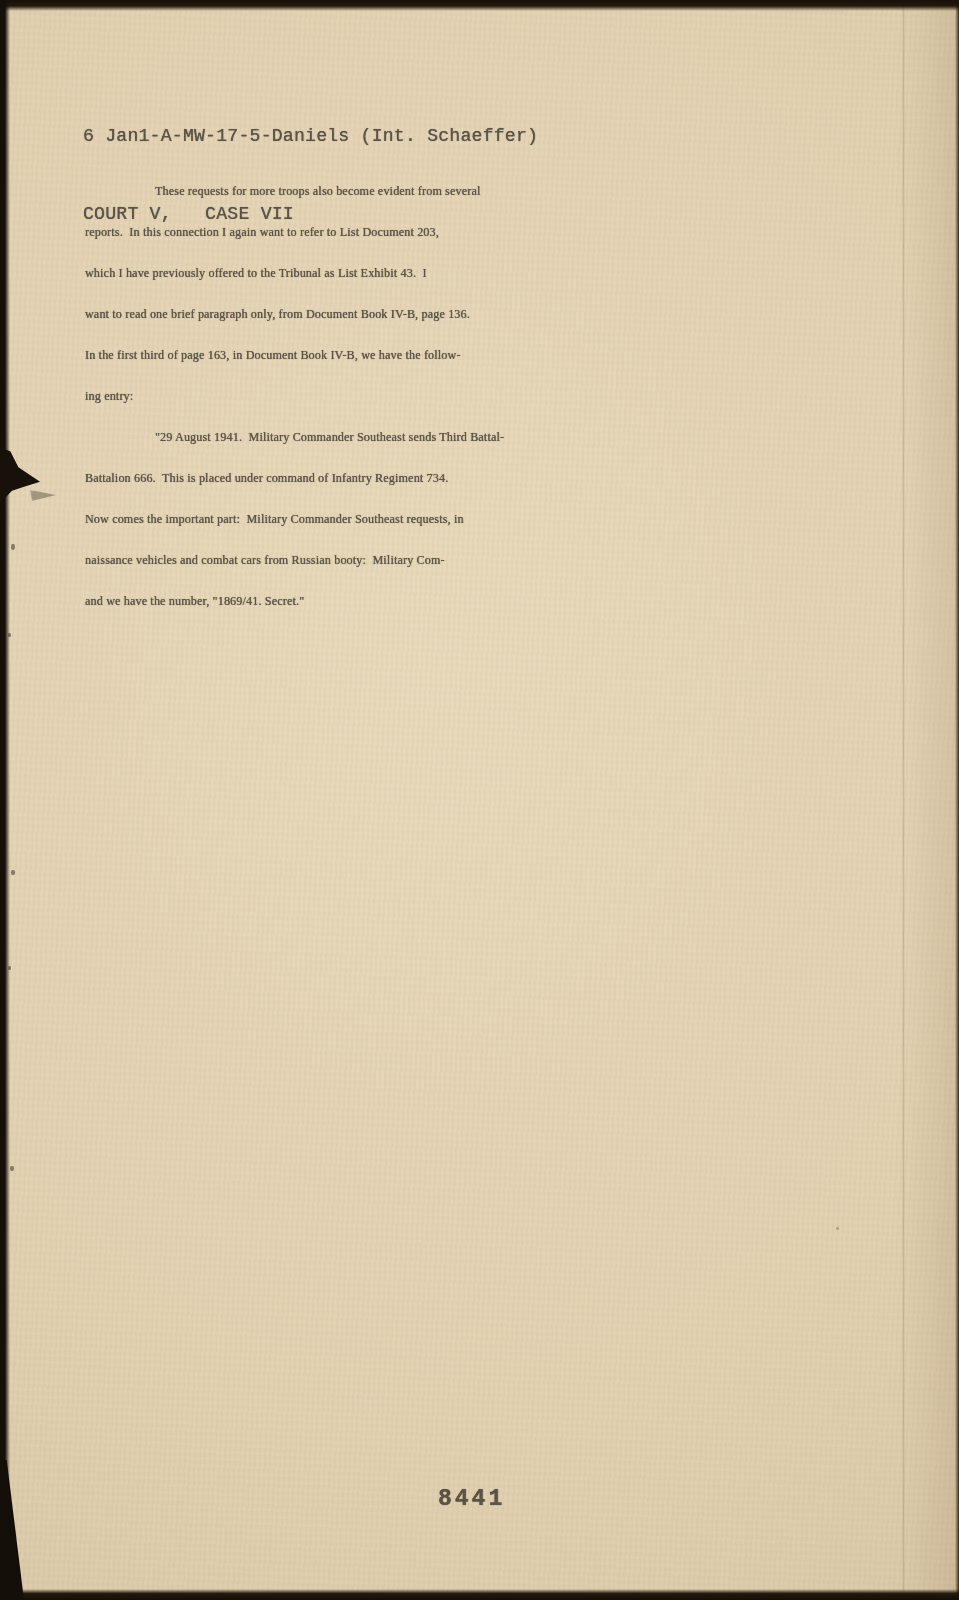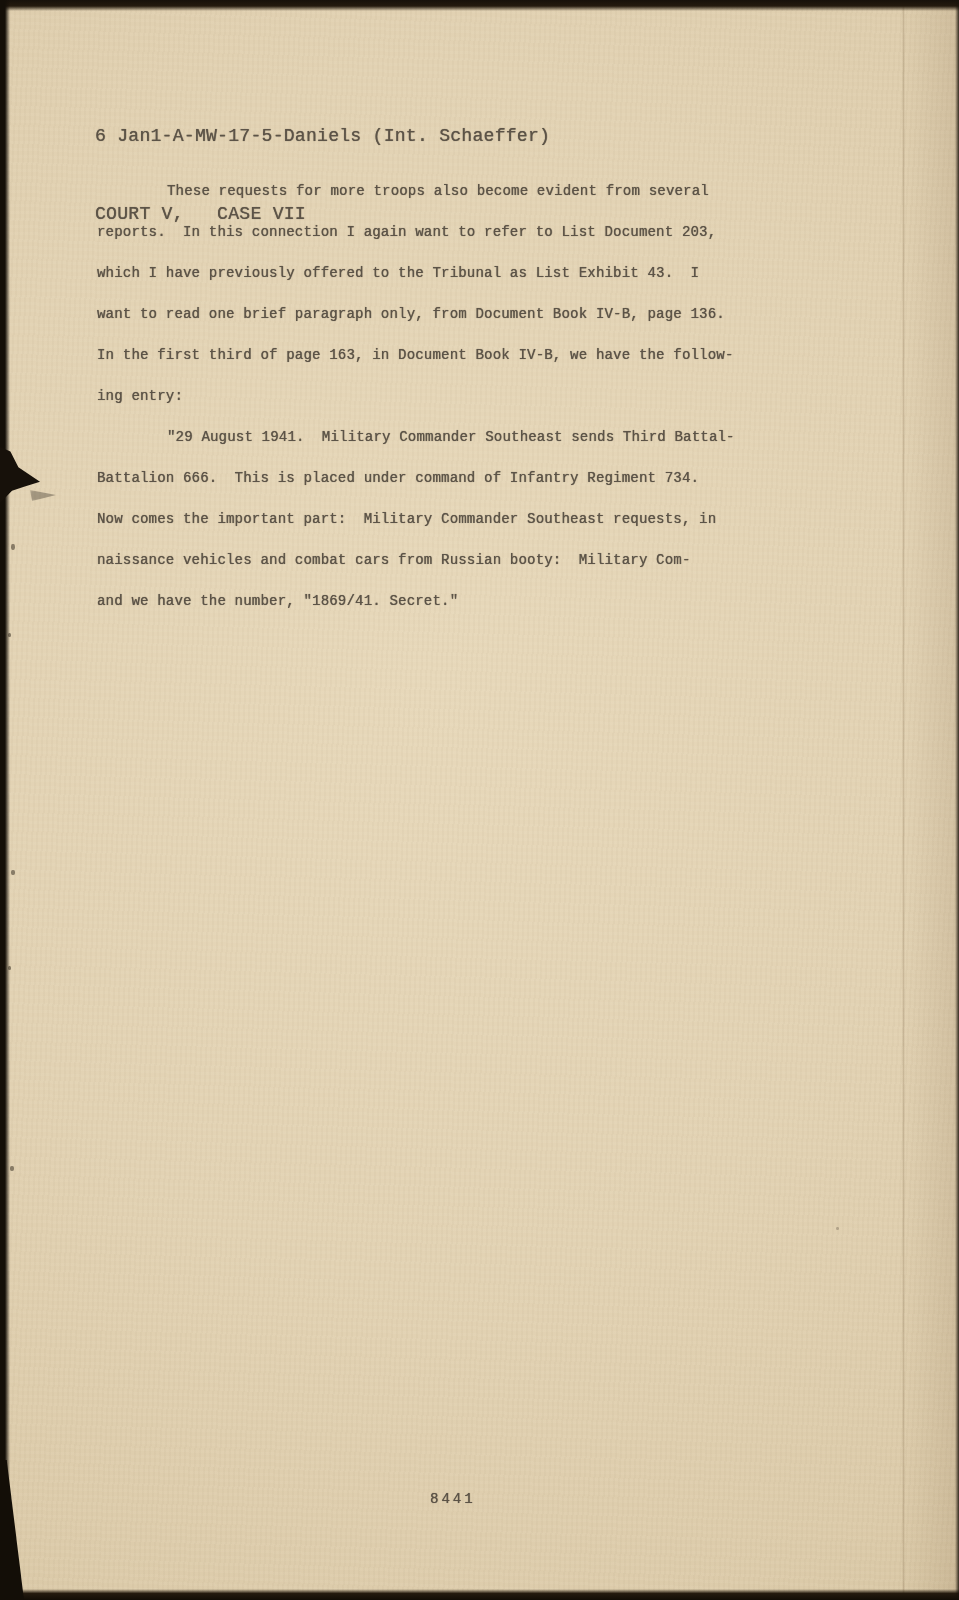--- a/index.html
+++ b/index.html
@@ -76,41 +76,41 @@
     filter: blur(1px);
   }
   .speck {
     position: absolute; background: rgba(62,52,40,0.55); border-radius: 40%;
   }
   
   .typewriter {
     color: #4e463c;
     text-shadow: 0 0 0.9px rgba(78,70,58,0.85), 0.5px 0.4px 0.5px rgba(78,70,58,0.35);
     opacity: 0.9;
-    margin-left: 12px;
   }
   .doc-header {
     position: absolute; left: 83px; top: 71px;
     font-size: 18px; line-height: 26px;
     white-space: pre; letter-spacing: 0.3px;
   }
   .body-lines {
     position: absolute; left: 85px; top: 171px;
-    font-size: 14px;
+    font-size: 12px;
+    font-family: Liberation Serif, serif;
   }
   .line {
     white-space: pre;
     height: 41px;
     line-height: 41px;
     letter-spacing: 0.2px;
   }
   .ind { padding-left: 70px; }
   .page-number {
-    position: absolute; left: 418px; top: 1485px;
-    font-size: 14px; line-height: 28px; letter-spacing: 3px;
+    position: absolute; left: 438px; top: 1485px;
+    font-size: 23px; line-height: 28px; letter-spacing: 3px; font-weight: bold;
   }
 </style>
 </head>
 <body>
 
 <div class="paper"></div>
 <div class="texture"></div>
 <div class="right-shade"></div>
 <div class="crease"></div>
 

